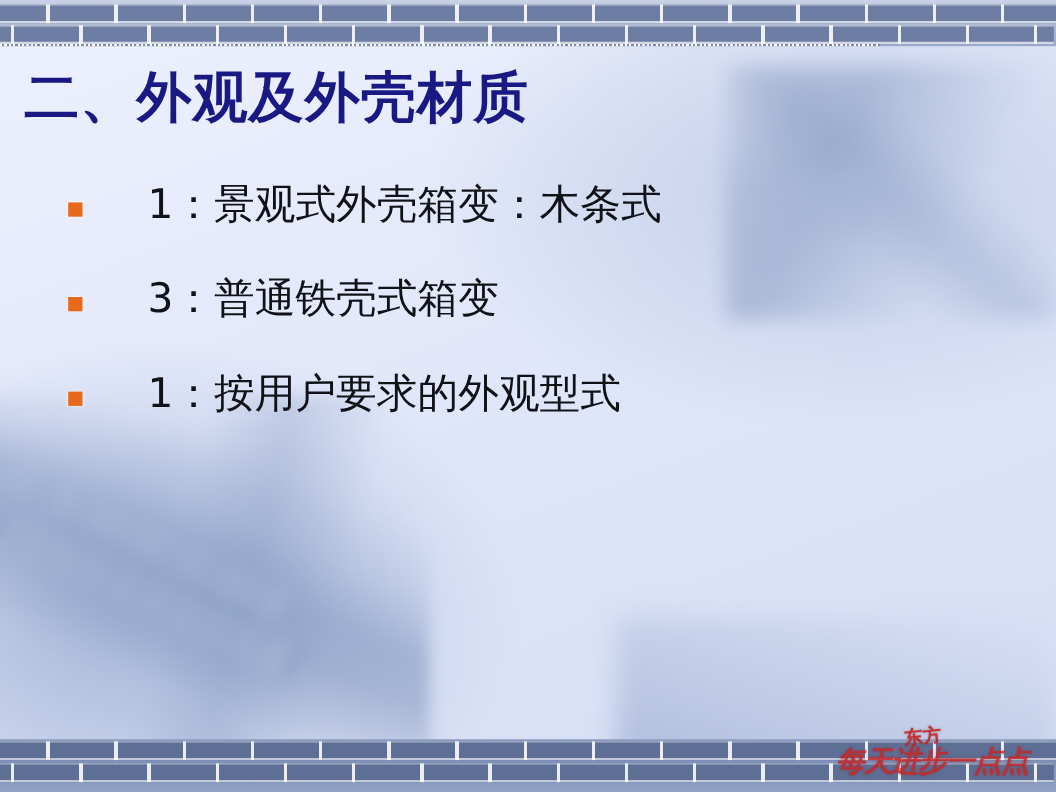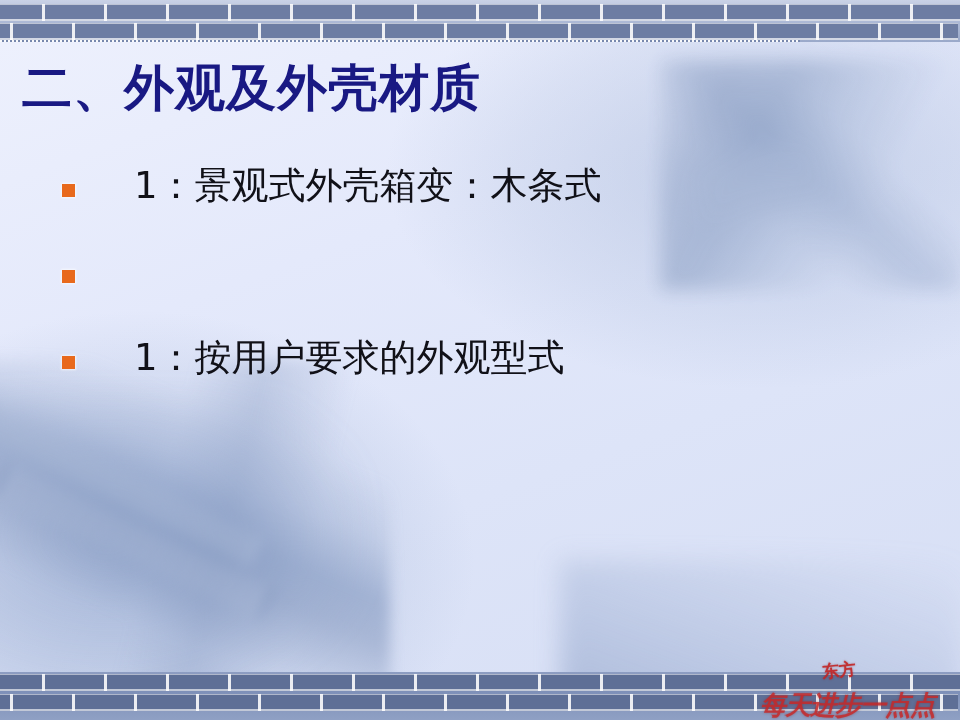--- a/index.html
+++ b/index.html
@@ -251,21 +251,20 @@
     left: 0;
     top: 4px;
     font-size: 26px;
     line-height: 1;
     font-weight: bold;
     font-style: italic;
     color: rgba(200,40,40,0.82);
     letter-spacing: -1px;
     text-shadow: 0 0 3px rgba(140,25,25,0.45);
     white-space: nowrap;
-    margin-top: 12px;
   }
 </style>
 </head>
 <body>
 
 <div class="slide">
 
   <div class="bg-layer">
     <div class="wall-haze-left"></div>
     <div class="wall-tower-right"></div>
@@ -284,20 +283,21 @@
   <div class="bullet-list">
 
     <div class="bullet-item">
       <span class="bullet-marker"></span>
       <span class="bullet-text">1：景观式外壳箱变：木条式</span>
     </div>
 
 
     <div class="bullet-item">
       <span class="bullet-marker"></span>
+      <span class="bullet-text">3：普通铁壳式箱变</span>
     </div>
 
     <div class="bullet-item">
       <span class="bullet-marker"></span>
       <span class="bullet-text">1：按用户要求的外观型式</span>
     </div>
 
   </div>
 
   <div class="brick-band bottom">

